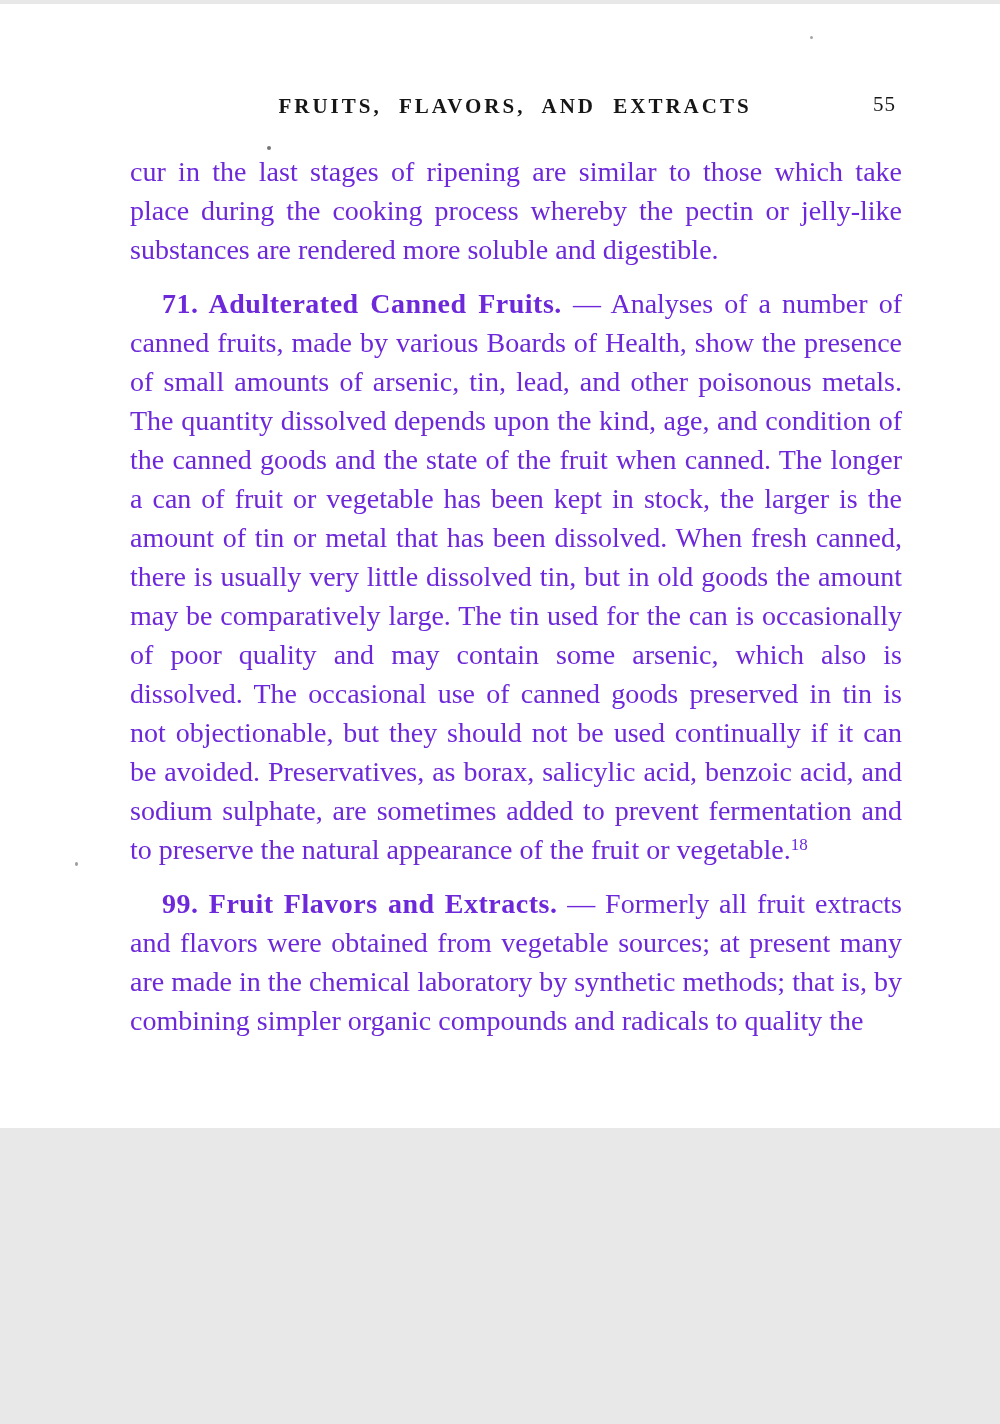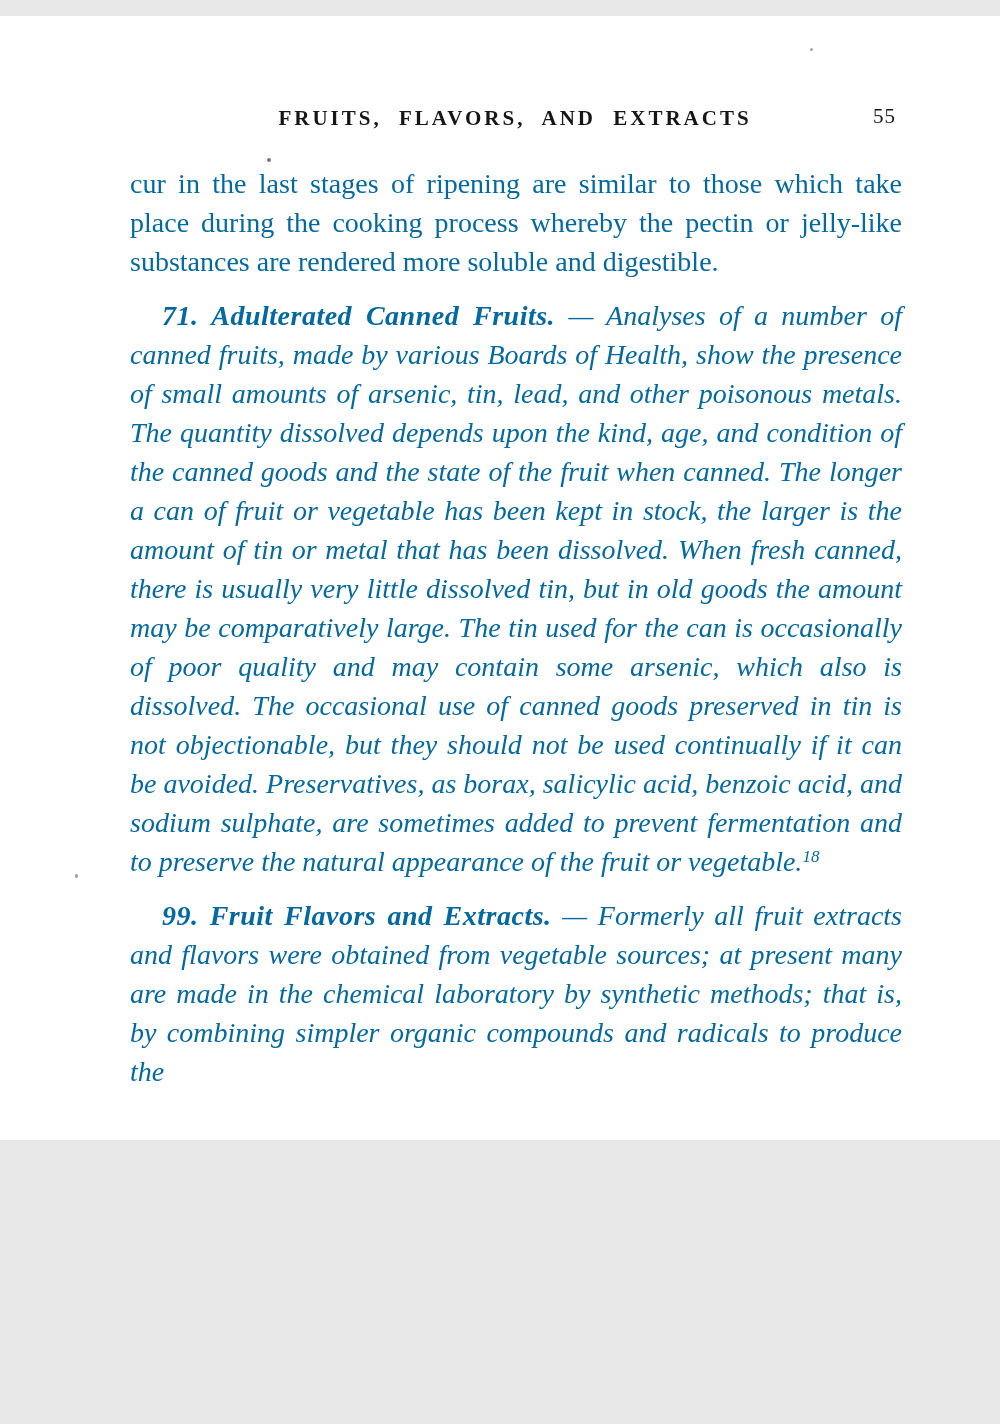--- a/index.html
+++ b/index.html
@@ -4,21 +4,21 @@
 <style>
   html, body {
     margin: 0;
     padding: 0;
     background: #e8e8e8;
   }
   .page {
     position: relative;
     width: 1000px;
     height: 1124px;
-    margin: 16px auto;
+    margin: 4px auto;
     background: #ffffff;
     color: #121212;
     font-family: "Liberation Serif", "DejaVu Serif", serif;
     overflow: hidden;
     box-sizing: border-box;
   }
   .header {
     position: absolute;
     top: 90px;
     left: 130px;
@@ -43,28 +43,27 @@
     color: #161616;
   }
   .body-text {
     position: absolute;
     top: 148px;
     left: 130px;
     width: 772px;
     font-size: 28px;
     line-height: 39px;
     text-align: justify;
-    color: #0369a1;
+    color: #6d28d9;
   }
   .para {
     margin: 0 0 15px 0;
   }
   .para.indent {
     text-indent: 32px;
-    font-style: italic;
   }
   .section-heading {
     font-weight: bold;
     letter-spacing: 0.5px;
   }
   sup.footnote {
     font-size: 17px;
     line-height: 0;
     vertical-align: 9px;
   }
@@ -89,21 +88,21 @@
     <span class="running-title">FRUITS, FLAVORS, AND EXTRACTS</span>
     <span class="page-number">55</span>
   </div>
 
   <div class="body-text">
 
     <p class="para"><span>cur in the last stages of ripening are similar to those which take place during the cooking process whereby the pectin or jelly-like substances are rendered more soluble and digestible.</span></p>
 
     <p class="para indent"><span class="section-heading">71. Adulterated Canned Fruits.</span><span class="dash"> — </span><span>Analyses of a number of canned fruits, made by various Boards of Health, show the presence of small amounts of arsenic, tin, lead, and other poisonous metals. The quantity dissolved depends upon the kind, age, and condition of the canned goods and the state of the fruit when canned. The longer a can of fruit or vegetable has been kept in stock, the larger is the amount of tin or metal that has been dissolved. When fresh canned, there is usually very little dissolved tin, but in old goods the amount may be comparatively large. The tin used for the can is occasionally of poor quality and may contain some arsenic, which also is dissolved. The occasional use of canned goods preserved in tin is not objectionable, but they should not be used continually if it can be avoided. Preservatives, as borax, salicylic acid, benzoic acid, and sodium sulphate, are sometimes added to prevent fermentation and to preserve the natural appearance of the fruit or vegetable.</span><sup class="footnote">18</sup></p>
 
-    <p class="para indent"><span class="section-heading">99. Fruit Flavors and Extracts.</span><span class="dash"> — </span><span>Formerly all fruit extracts and flavors were obtained from vegetable sources; at present many are made in the chemical laboratory by synthetic methods; that is, by combining simpler organic compounds and radicals to produce the</span></p>
+    <p class="para indent"><span class="section-heading">99. Fruit Flavors and Extracts.</span><span class="dash"> — </span><span>Formerly all fruit extracts and flavors were obtained from vegetable sources; at present many are made in the chemical laboratory by synthetic methods; that is, by combining simpler organic compounds and radicals to quality the</span></p>
 
   </div>
 
   <span class="speck s1"></span>
   <span class="speck s2"></span>
   <span class="speck s3"></span>
   <span class="speck s4"></span>
   <span class="speck s5"></span>
 
 </div>

